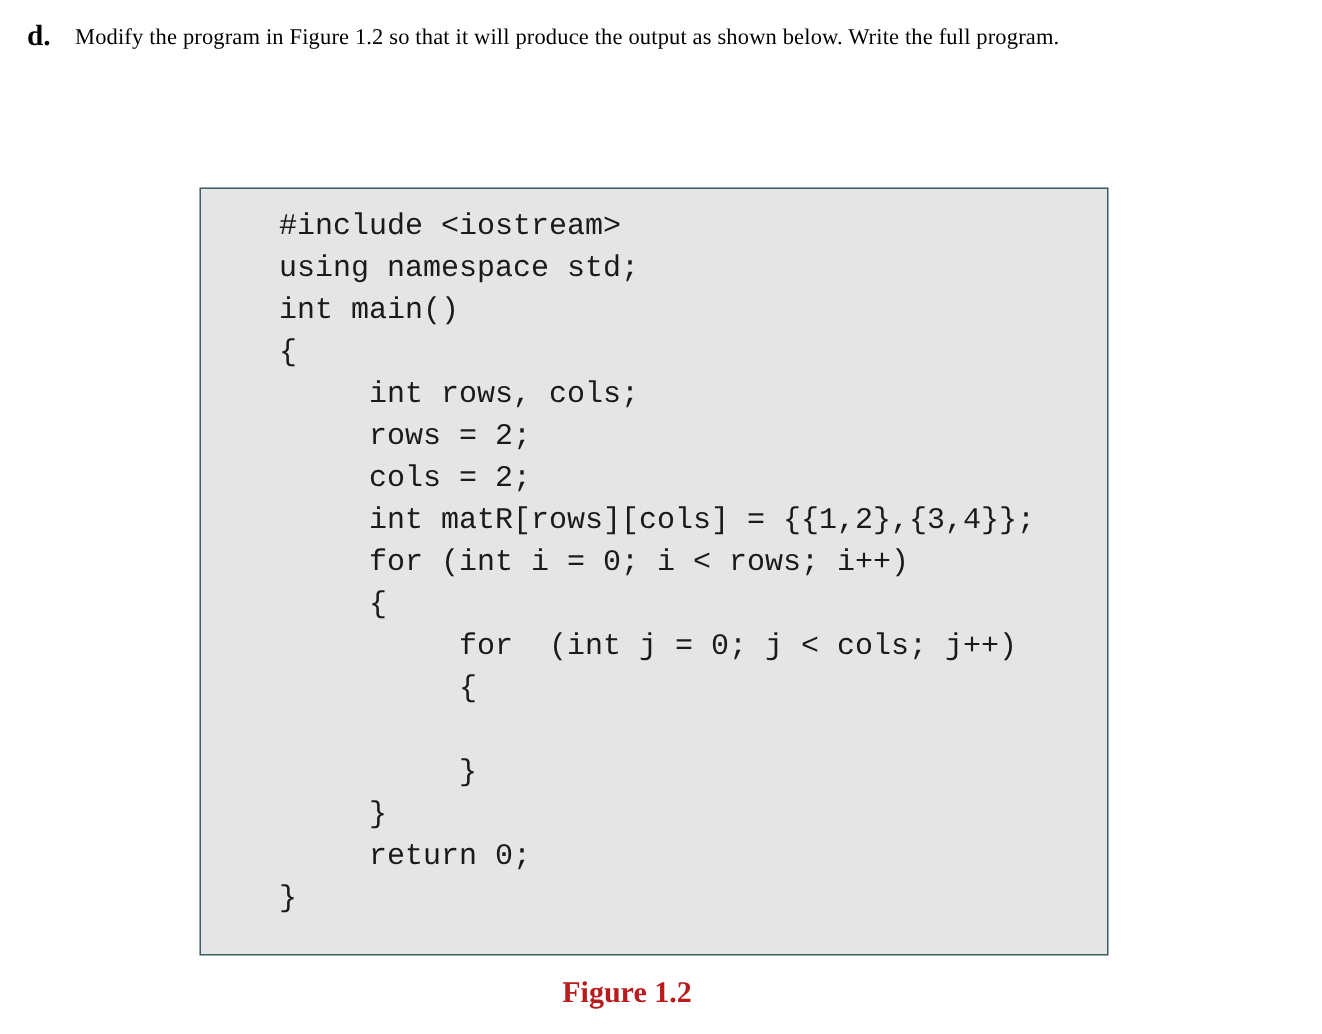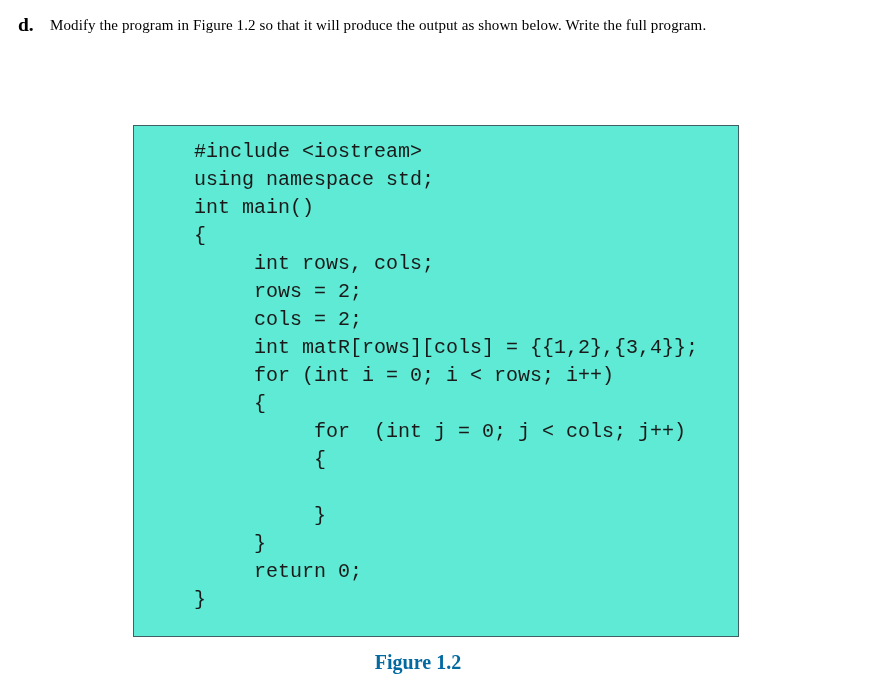--- a/index.html
+++ b/index.html
@@ -53,22 +53,22 @@
     position: absolute;
     left: 133px;
     top: 125px;
     width: 606px;
   }
   .code-box {
     box-sizing: border-box;
     width: 606px;
     height: 512px;
     border: 1px solid #3f5f65;
-    background: #5eead4;
-    padding: 12px 0 0 12px;
+    background: #e5e5e5;
+    padding: 12px 0 0 4px;
     overflow: hidden;
   }
   .code-lines {
     font-family: "Liberation Mono", "DejaVu Sans Mono", monospace;
     font-size: 20px;
     line-height: 28px;
     color: #1a1a1a;
     white-space: pre;
     padding-left: 48px;
     letter-spacing: 0px;
@@ -82,21 +82,21 @@
   .figure-caption {
     width: 606px;
     text-align: center;
     font-family: "Liberation Serif", serif;
     font-weight: bold;
     font-size: 20px;
     line-height: 26px;
     padding-top: 12px;
     padding-right: 36px;
     box-sizing: border-box;
-    color: #0369a1;
+    color: #b91c1c;
   }
 </style>
 </head>
 <body>
 
 <div class="question">
   <div class="question-row">
     <div class="question-marker">d.</div>
     <div class="question-text">Modify the program in Figure 1.2 so that it will produce the output as shown below. Write the full program.</div>
   </div>

